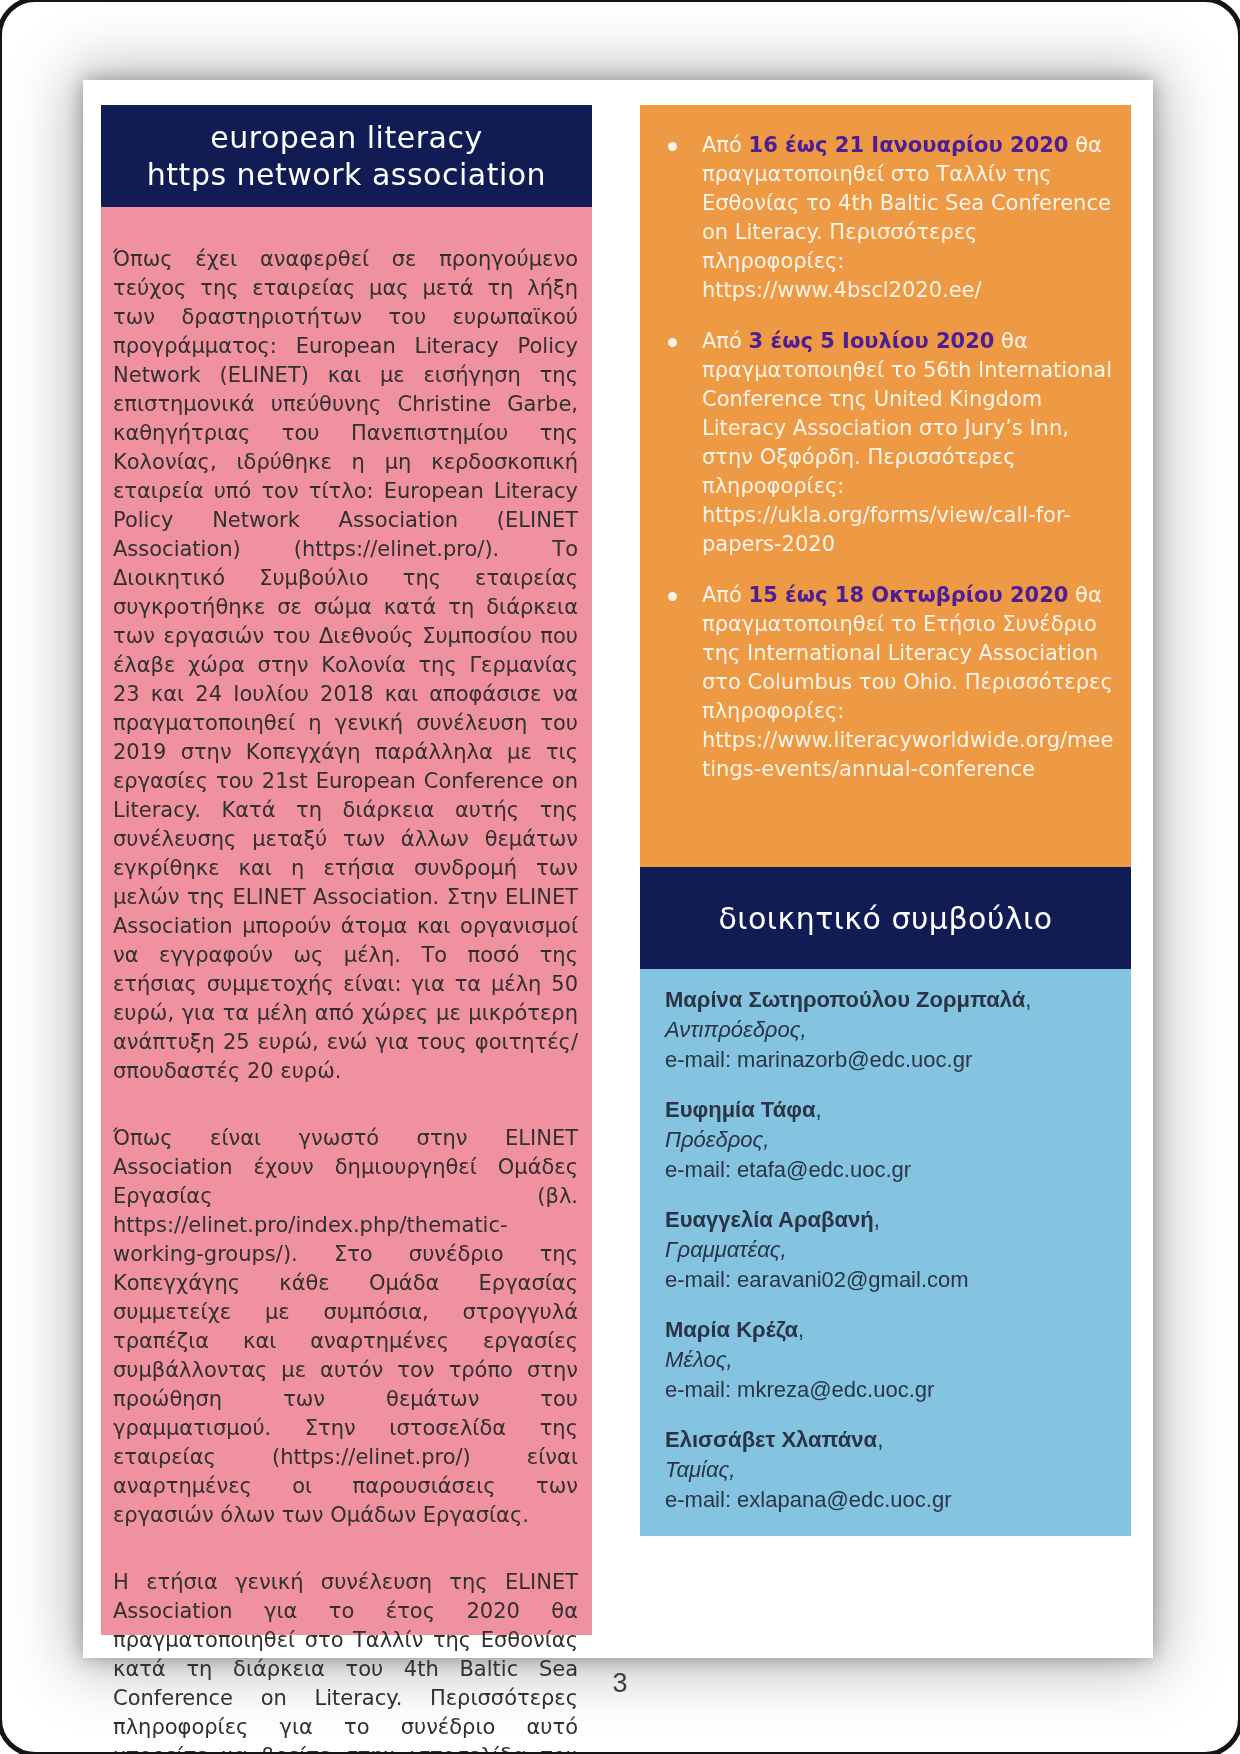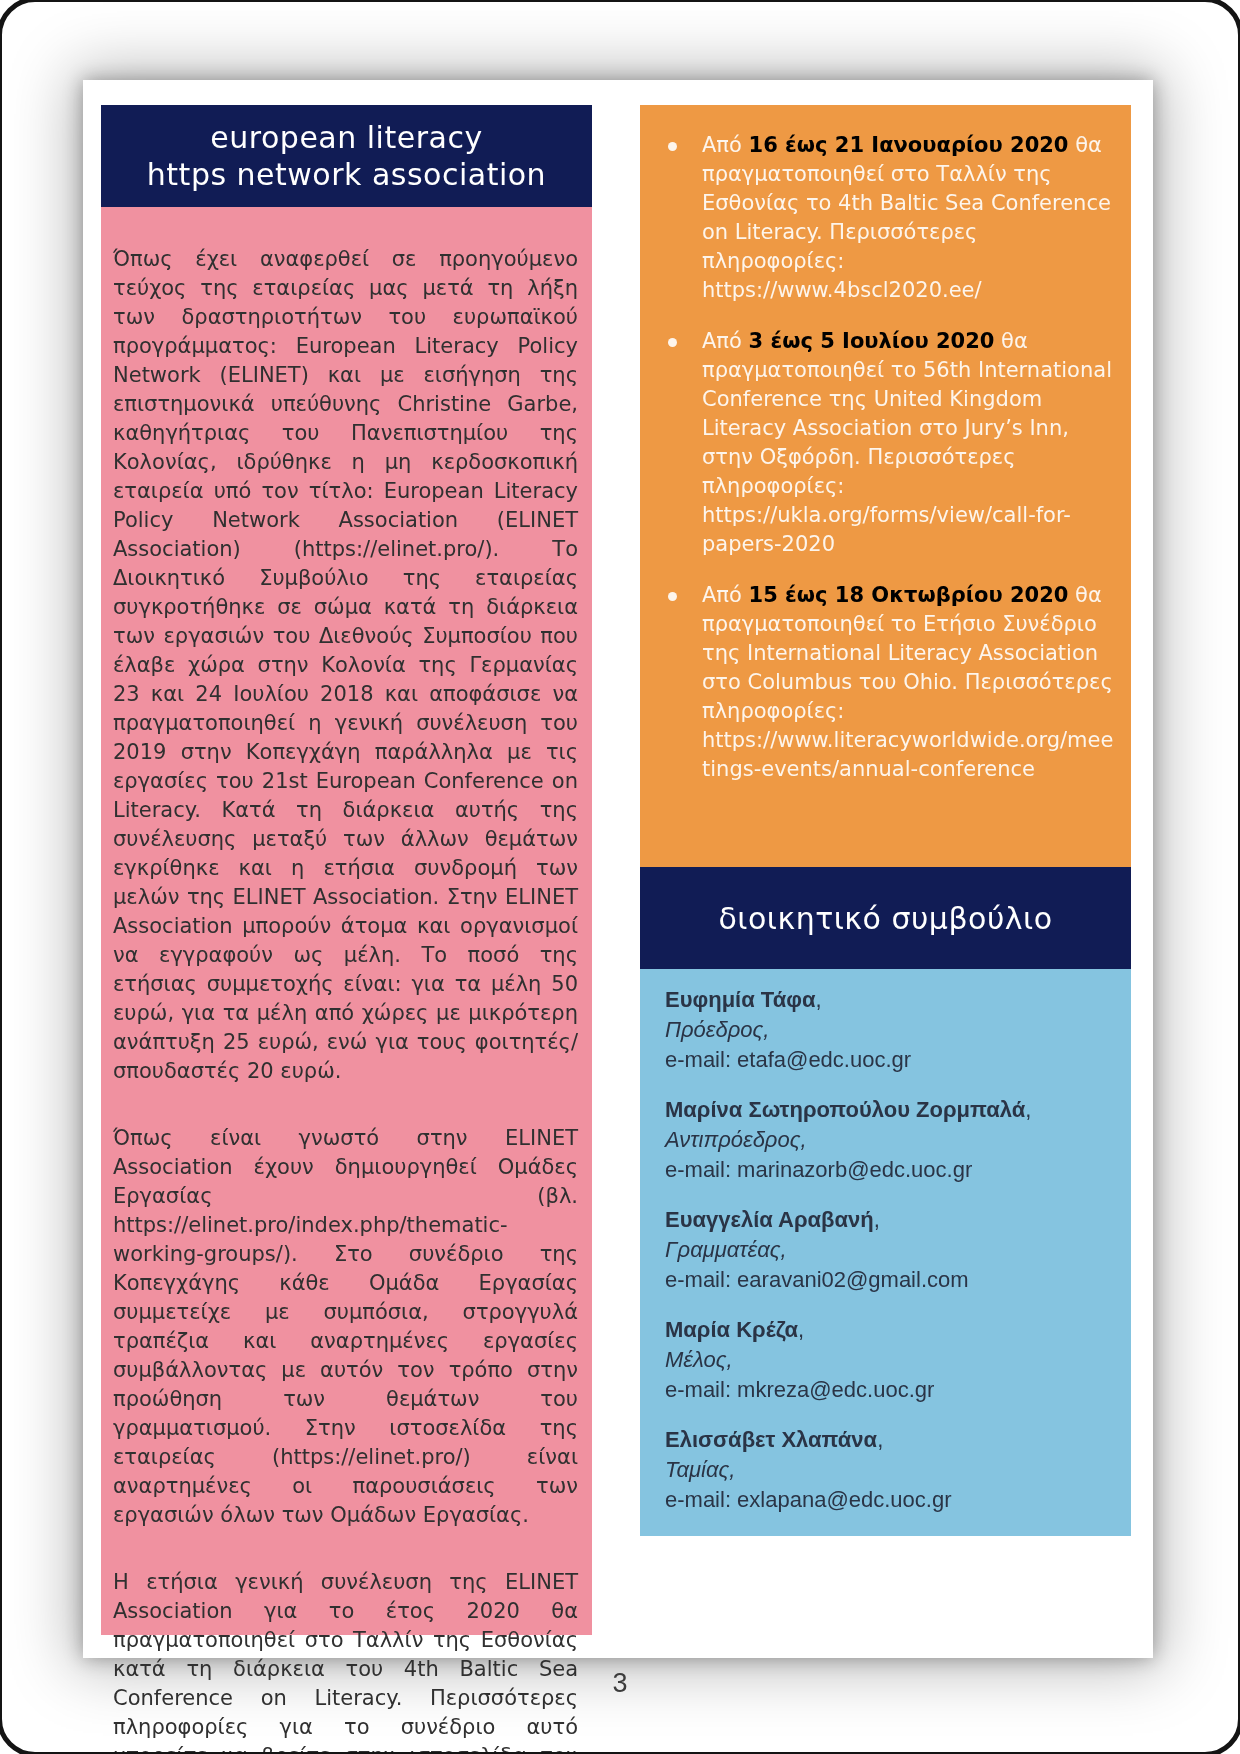--- a/index.html
+++ b/index.html
@@ -52,21 +52,21 @@
   .bullet-item{
     display:flex;margin-top:22px;
     font-size:21px;line-height:29px;
   }
   .dot{flex:0 0 34px;}
   .dot i{
     display:block;width:9px;height:9px;border-radius:50%;
     background:var(--orange_text,#fdf5ec);margin-top:11px;
   }
   .bullet-text{flex:1;overflow-wrap:anywhere;}
-  .bullet-text b{color:#000000;font-weight:bold;}
+  .bullet-text b{color:#4c1d95;font-weight:bold;}
   .link{color:var(--orange_text,#fdf5ec);}
   .blue-body{
     background:var(--blue,#85c4e0);
     height:567px;box-sizing:border-box;
     padding:16px 10px 0 25px;
     color:var(--board_text,#2a3446);
     font-family:"Liberation Sans",sans-serif;
   }
   .member{margin-bottom:20px;font-size:22px;line-height:30px;}
   .m-name b{font-weight:bold;}
@@ -130,29 +130,29 @@
 
     </div>
 
     <div class="panel-header">
       <div>διοικητικό συμβούλιο</div>
     </div>
 
     <div class="blue-body">
 
       <div class="member">
+        <div class="m-name"><b>Μαρίνα Σωτηροπούλου Ζορμπαλά</b><span>,</span></div>
+        <div class="m-role">Αντιπρόεδρος,</div>
+        <div class="m-email">e-mail: marinazorb@edc.uoc.gr</div>
+      </div>
+
+      <div class="member">
         <div class="m-name"><b>Ευφημία Τάφα</b><span>,</span></div>
         <div class="m-role">Πρόεδρος,</div>
         <div class="m-email">e-mail: etafa@edc.uoc.gr</div>
-      </div>
-
-      <div class="member">
-        <div class="m-name"><b>Μαρίνα Σωτηροπούλου Ζορμπαλά</b><span>,</span></div>
-        <div class="m-role">Αντιπρόεδρος,</div>
-        <div class="m-email">e-mail: marinazorb@edc.uoc.gr</div>
       </div>
 
       <div class="member">
         <div class="m-name"><b>Ευαγγελία Αραβανή</b><span>,</span></div>
         <div class="m-role">Γραμματέας,</div>
         <div class="m-email">e-mail: earavani02@gmail.com</div>
       </div>
 
       <div class="member">
         <div class="m-name"><b>Μαρία Κρέζα</b><span>,</span></div>

